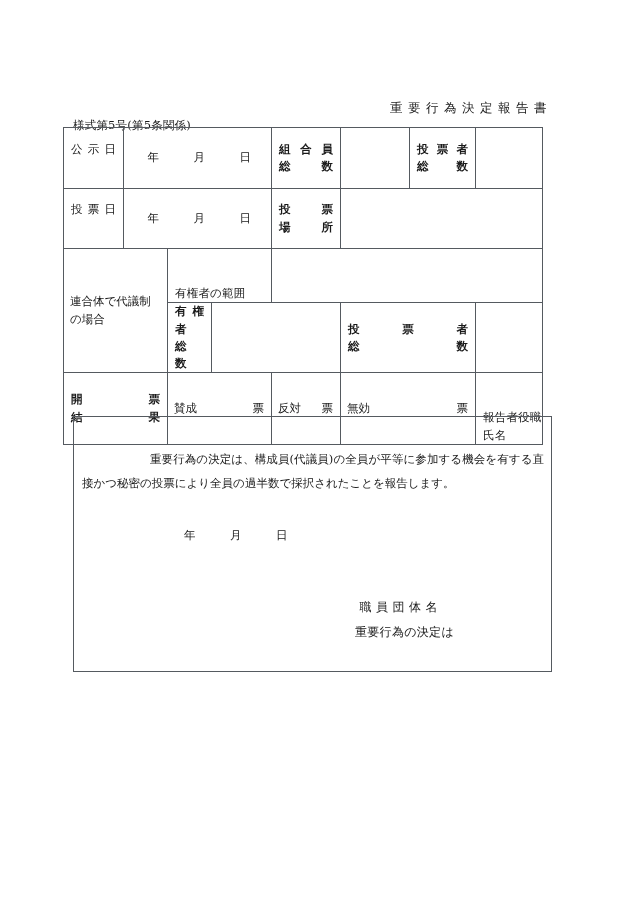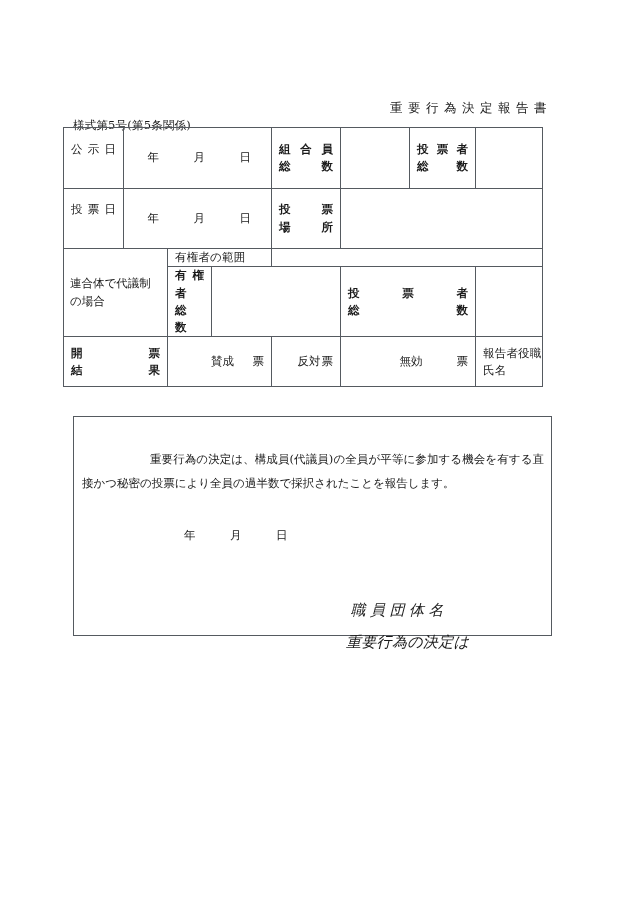--- a/index.html
+++ b/index.html
@@ -98,51 +98,51 @@
     display: block;
     padding-right: 20px;
     text-align: right;
     letter-spacing: 0px;
     white-space: pre;
   }
 
   .left-label {
     display: block;
     padding-left: 6px;
-    text-align: center;
   }
   .right-unit {
     display: block;
     text-align: right;
     padding-right: 7px;
     margin-top: -17px;
   }
   .count-cell {
     position: relative;
   }
 
   .plain-left {
     display: block;
     padding-left: 7px;
     letter-spacing: 0.2px;
+    margin-top: 36px;
   }
 
   .vcenter-block {
     display: block;
     padding-left: 6px;
     line-height: 1.55;
   }
 
   
   .statement-box {
     position: absolute;
     left: 73px;
     top: 416px;
     width: 479px;
-    height: 220px;
+    height: 256px;
     border: 1px solid #555a60;
     box-sizing: border-box;
   }
   .statement-text {
     position: absolute;
     left: 8px;
     top: 31px;
     width: 462px;
     font-size: 11.5px;
     line-height: 2.05;
@@ -151,25 +151,24 @@
   }
   .statement-date {
     position: absolute;
     left: 110px;
     top: 111px;
     font-size: 11.5px;
     white-space: pre;
   }
   .signature-block {
     position: absolute;
-    left: 272px;
+    left: 281px;
     top: 178px;
-    font-size: 15px;
+    font-size: 12px;
     line-height: 2.1;
-    font-style: italic;
   }
   .sig-org {
     display: block;
     letter-spacing: 4.5px;
     text-indent: 4.5px;
     white-space: nowrap;
   }
   .sig-person {
     display: block;
     letter-spacing: 0.3px;

